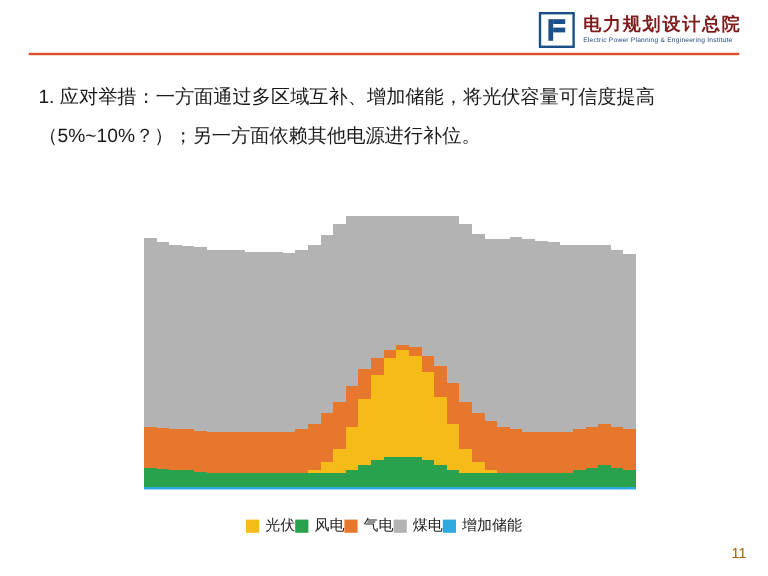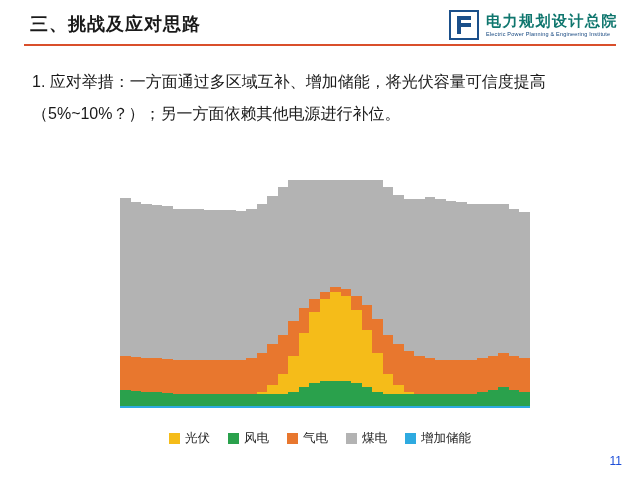--- a/index.html
+++ b/index.html
@@ -77,21 +77,21 @@
     height: 4px;
     background: #1a4f8a;
     box-shadow: 0 7px 0 0 #1a4f8a;
   }
   .logo-text {
     line-height: 1.1;
   }
   .logo-cn {
     font-size: 15px;
     font-weight: bold;
-    color: #0f766e;
+    color: #7f1d1d;
     letter-spacing: 1.5px;
     white-space: nowrap;
   }
   .logo-en {
     font-size: 5.5px;
     color: #13457e;
     letter-spacing: 0.2px;
     white-space: nowrap;
     margin-top: 2px;
   }
@@ -121,21 +121,20 @@
 
   
   .legend {
     position: absolute;
     left: 0;
     top: 430px;
     width: 640px;
     display: flex;
     justify-content: center;
     align-items: center;
-    gap: 18px;
     font-size: 12.5px;
     color: #222;
   }
   .legend-item {
     display: flex;
     align-items: center;
     gap: 5px;
     white-space: nowrap;
   }
   .legend-swatch {
@@ -144,29 +143,28 @@
     flex: none;
     display: inline-block;
   }
 
   
   .page-num {
     position: absolute;
     right: 18px;
     bottom: 12px;
     font-size: 12px;
-    color: #1d4ed8;
+    color: #a16207;
     margin-top: 13px;
   }
 </style>
 </head>
 <body>
 
 <div class="header">
-  <div class="header-title">三、挑战及应对思路</div>
   <div class="header-rule"></div>
   <div class="logo">
     <div class="logo-mark"></div>
     <div class="logo-text">
       <div class="logo-cn">电力规划设计总院</div>
       <div class="logo-en">Electric Power Planning &amp; Engineering Institute</div>
     </div>
   </div>
 </div>
 

